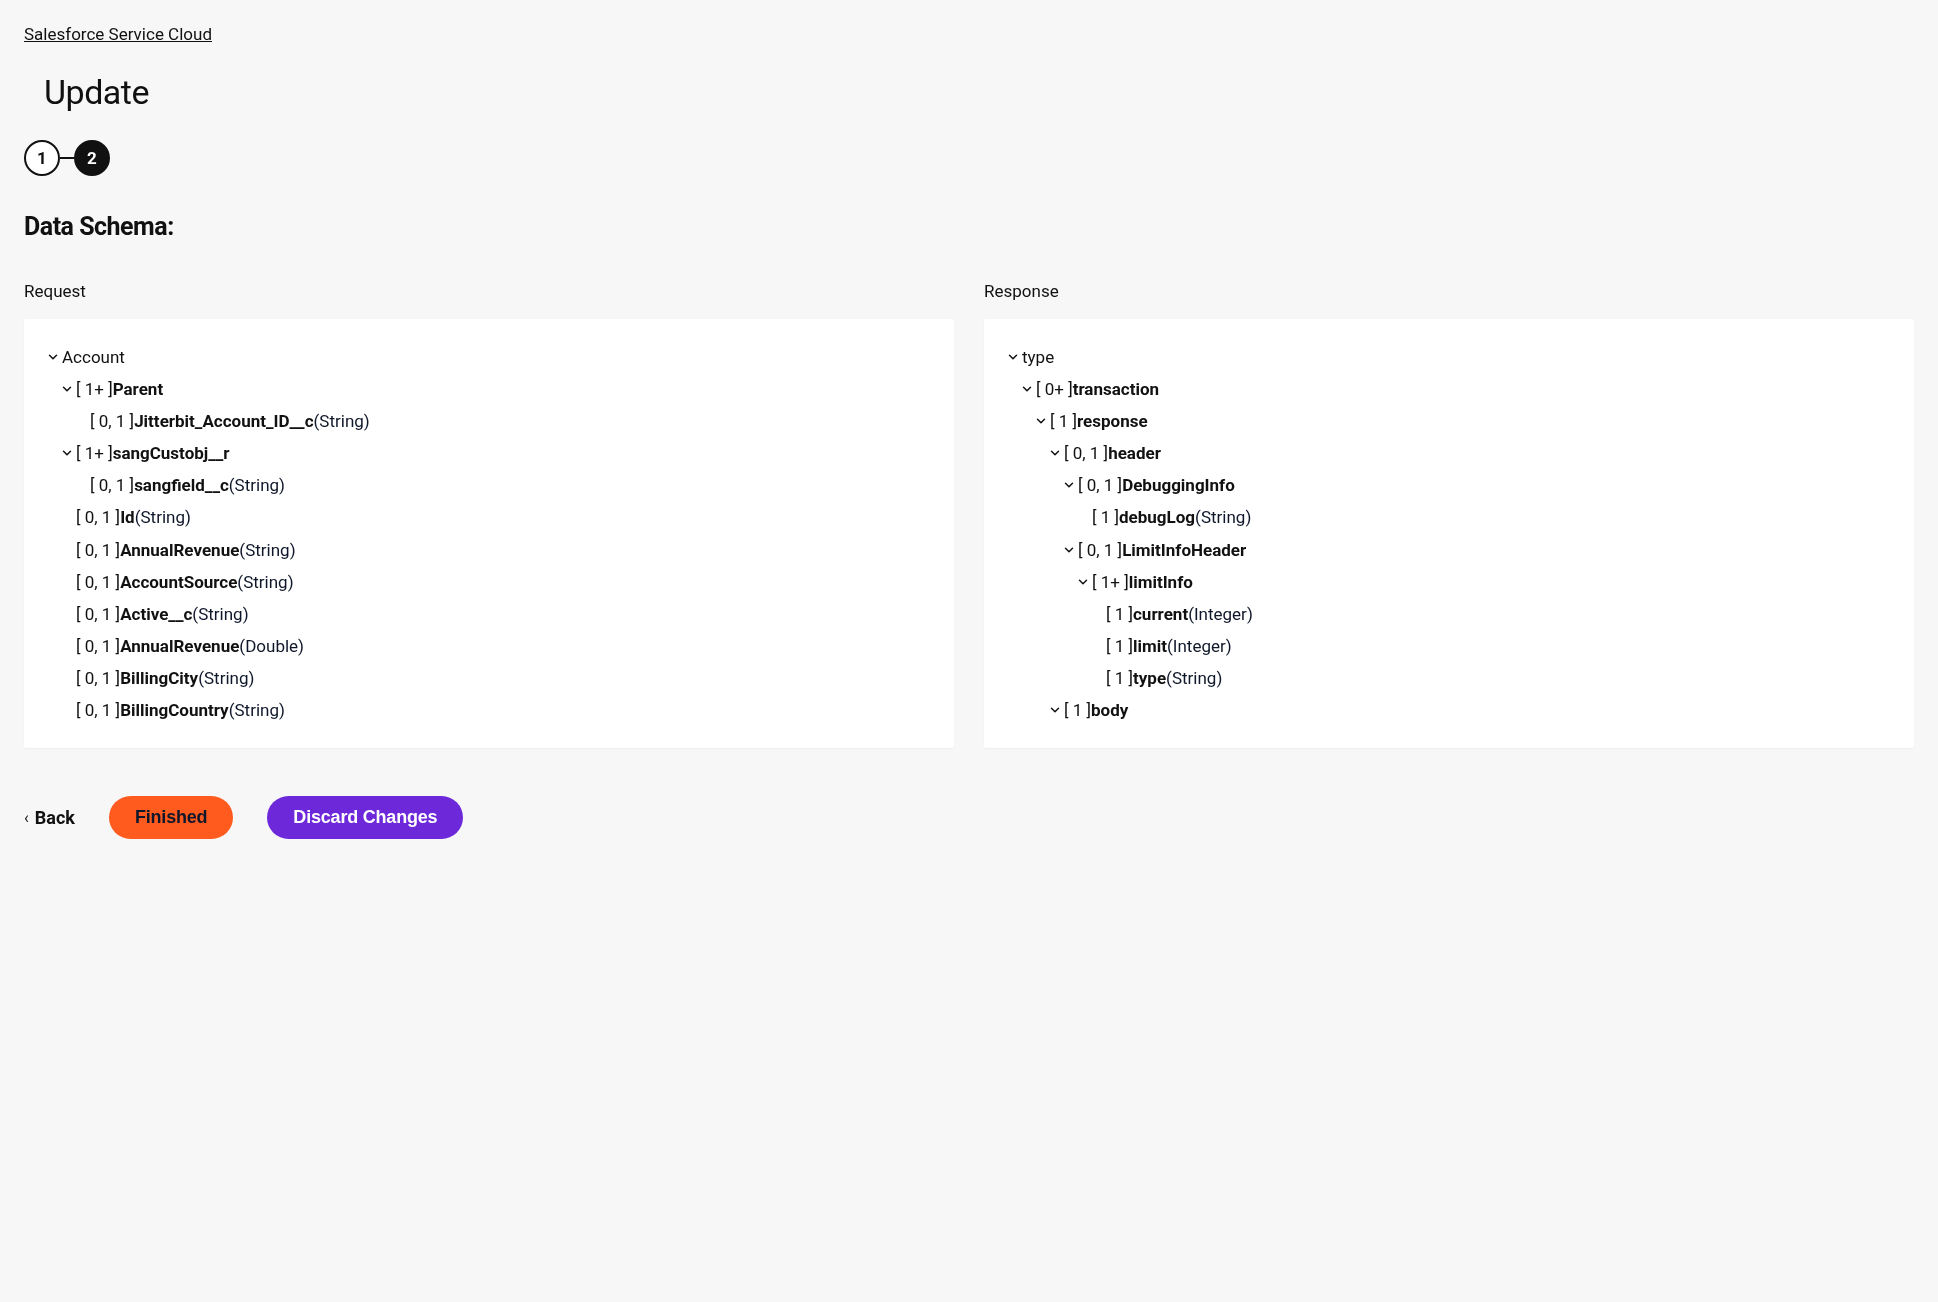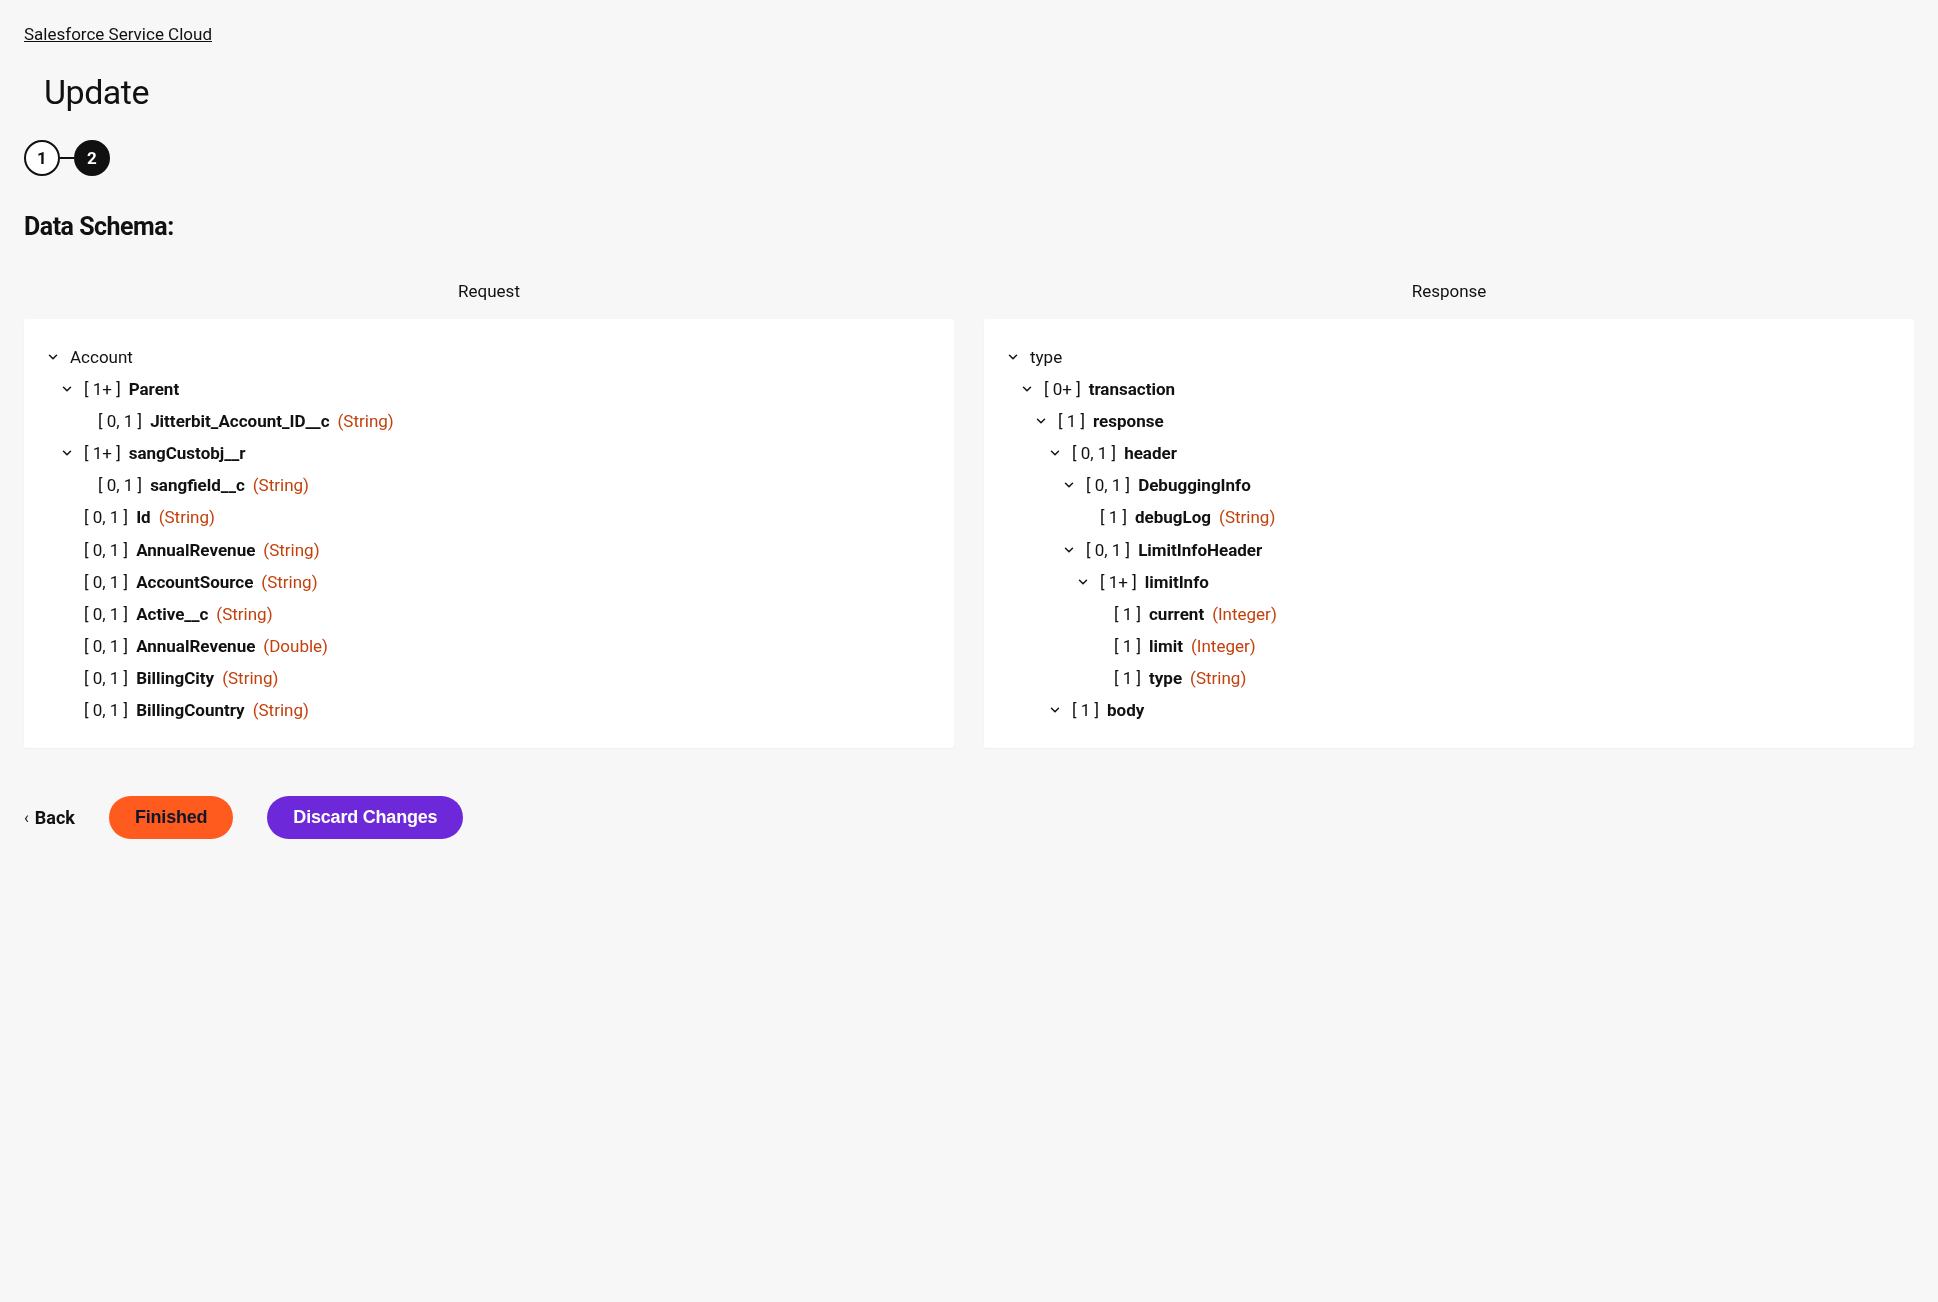--- a/index.html
+++ b/index.html
@@ -59,21 +59,20 @@
   .section-heading {
     font-size: 25px;
     font-weight: 700;
     margin-top: 36px;
     letter-spacing: -0.5px;
   }
   .panels {
     display: flex;
     gap: 30px;
     margin-top: 40px;
-    text-align: center;
   }
   .panel-wrap {
     flex: 1;
     min-width: 0;
   }
   .panel-label {
     font-size: 17px;
     font-weight: 400;
     color: #111;
     margin-bottom: 18px;
@@ -82,40 +81,39 @@
     background: #fff;
     border-radius: 2px;
     padding: 22px 28px 22px 20px;
     box-shadow: 0 1px 2px rgba(0,0,0,0.04);
   }
   .tree { list-style: none; }
   .tree ul { list-style: none; padding-left: 14px; }
   .node {
     display: flex;
     align-items: center;
-    gap: 8px;
     padding: 5px 0;
     font-size: 17px;
     line-height: 1.3;
     white-space: nowrap;
   }
   .chevron {
     width: 18px;
     height: 18px;
     display: inline-flex;
     align-items: center;
     justify-content: center;
     cursor: pointer;
     flex-shrink: 0;
   }
   .chevron svg { width: 14px; height: 14px; }
   .chevron-spacer { width: 18px; flex-shrink: 0; }
   .card { color: #111; font-weight: 400; }
   .name { font-weight: 700; }
-  .type { font-weight: 400; color: #c2410c; }
+  .type { font-weight: 400; color: #0f172a; }
   .footer {
     display: flex;
     align-items: center;
     gap: 34px;
     margin-top: 48px;
   }
   .back-link {
     display: inline-flex;
     align-items: center;
     gap: 6px;

